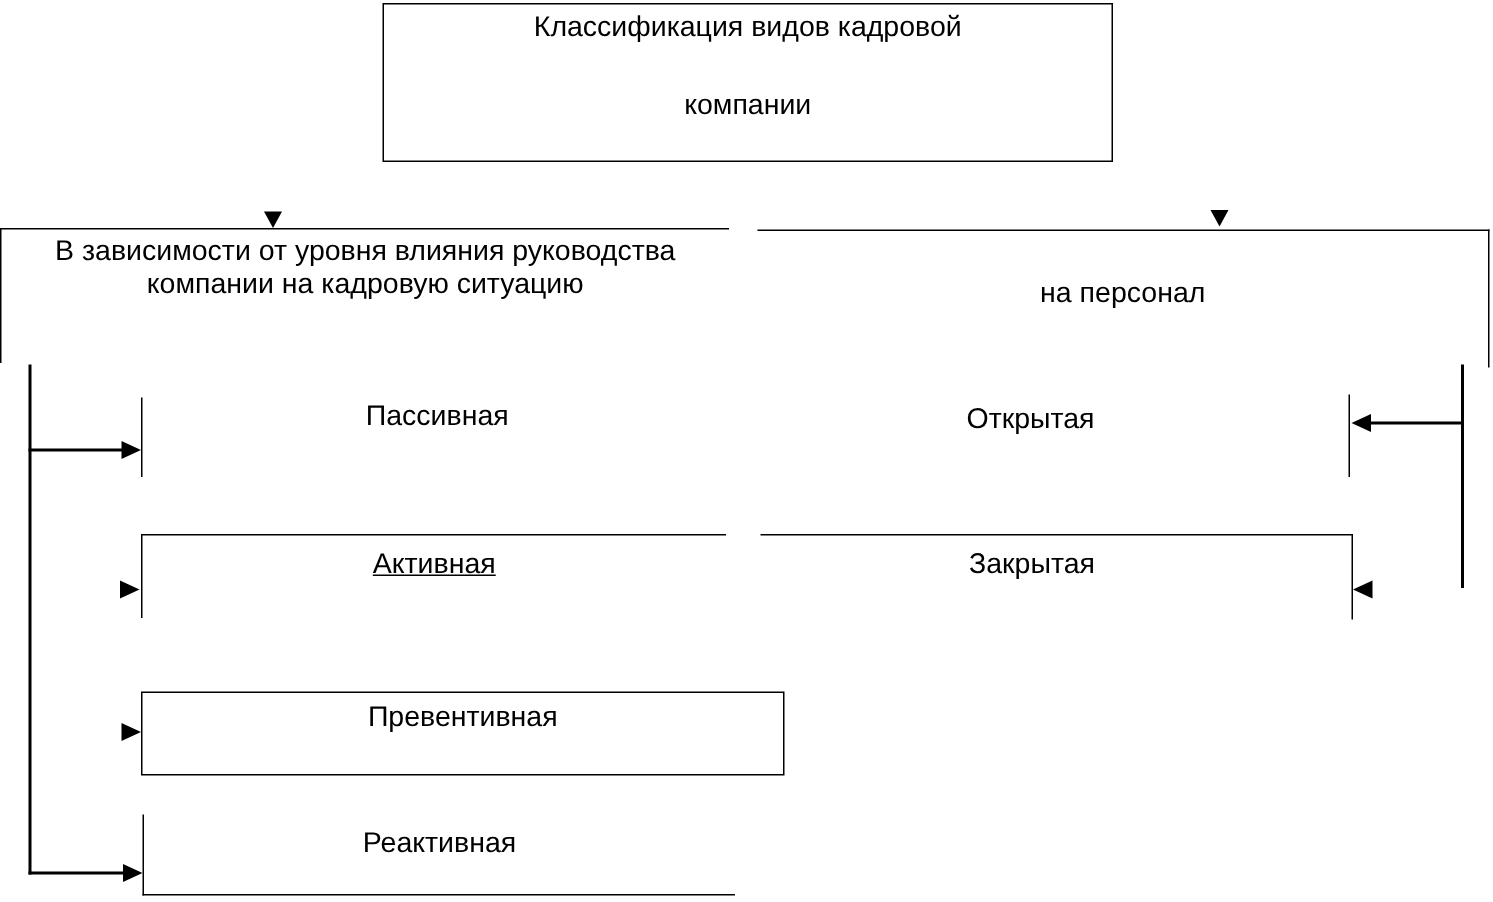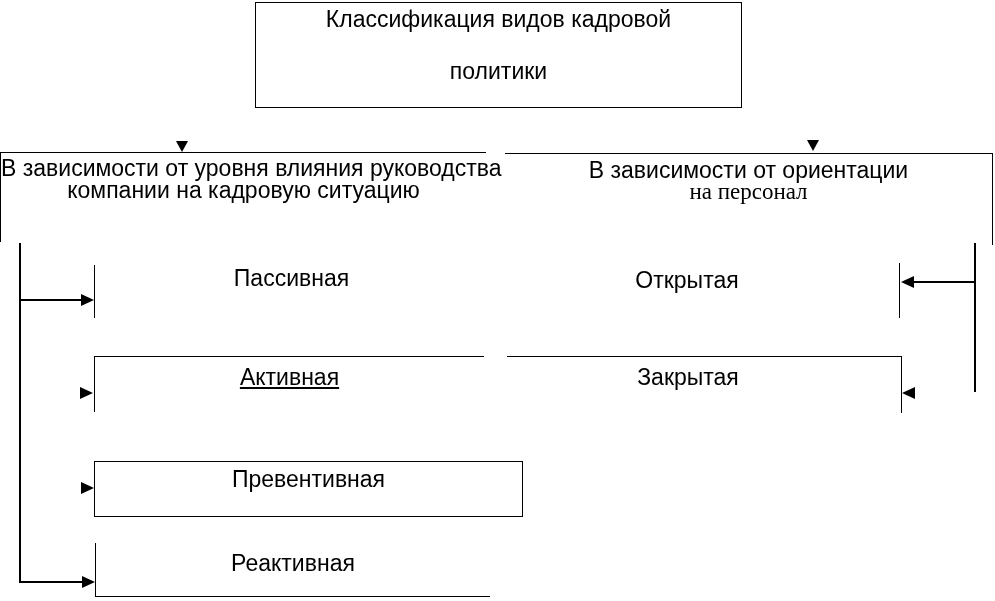--- a/index.html
+++ b/index.html
@@ -1,73 +1,72 @@
 <!DOCTYPE html>
 <html><head>
 <meta charset="utf-8">
 <style>
   html,body{margin:0;padding:0;background:#ffffff;}
   #canvas{
     position:relative;width:995px;height:601px;background:#ffffff;
     font-family:"Liberation Sans",sans-serif;color:#000000;overflow:hidden;
   }
-  .txt{font-size:23px;line-height:22px;text-align:center;white-space:nowrap;}
+  .txt{font-size:19px;line-height:22px;text-align:center;white-space:nowrap;}
   .box{position:absolute;box-sizing:border-box;}
   .ba{border:1.5px solid #000;}
   .bt{border-top:1.5px solid #000;}
   .bl{border-left:1.5px solid #000;}
   .br{border-right:1.5px solid #000;}
   .bb{border-bottom:1.5px solid #000;}
   .hline{position:absolute;height:1.5px;background:#000;}
   .vline{position:absolute;width:1.5px;background:#000;}
   .tri-down{position:absolute;width:0;height:0;border-left:6.5px solid transparent;border-right:6.5px solid transparent;border-top:11px solid #000;}
   .tri-right{position:absolute;width:0;height:0;border-top:6px solid transparent;border-bottom:6px solid transparent;border-left:13px solid #000;}
   .tri-left{position:absolute;width:0;height:0;border-top:6px solid transparent;border-bottom:6px solid transparent;border-right:13px solid #000;}
   .title-box{left:255px;top:2px;width:487px;height:106px;}
   .title-box .l1{margin-top:5px;}
   .title-box .l2{margin-top:30px;}
   .cat-left{left:0;top:152px;width:486px;height:90px;}
   .cat-left .l1{margin-top:4px;}
   .cat-left .l2{margin-top:0;}
   .cat-right{left:505px;top:153px;width:488px;height:92px;}
   .cat-right .l1{margin-top:5px;}
-  .cat-right .l2{font-family:Liberation Serif, serif;}
+  .cat-right .l2{margin-top:31px;}
   .item-passive{left:94px;top:265px;width:394px;height:53px;}
   .item-passive .txt{margin-top:2px;}
   .item-active{left:94px;top:356px;width:390px;height:56px;text-decoration:underline;}
   .item-active .txt{margin-top:9px;}
   .item-preventive{left:94px;top:461px;width:429px;height:56px;}
   .item-preventive .txt{margin-top:6px;}
   .item-reactive{left:95px;top:543px;width:395px;height:54px;}
   .item-reactive .txt{margin-top:9px;}
   .item-open{left:505px;top:263px;width:395px;height:55px;}
   .item-open .txt{margin-top:6px;padding-right:30px;}
   .item-closed{left:507px;top:356px;width:395px;height:57px;}
   .item-closed .txt{margin-top:9px;padding-right:32px;text-align:center;}
 </style>
 </head>
 <body>
 
 <div id="canvas">
 
   <div class="box ba title-box">
     <div class="txt l1">Классификация видов кадровой</div>
-    <div class="txt l2">политики</div>
+    <div class="txt l2">компании</div>
   </div>
 
   <div class="tri-down" style="left:176px;top:141px;"></div>
   <div class="tri-down" style="left:807px;top:140px;"></div>
 
   <div class="box bt bl cat-left">
     <div class="txt l1">В зависимости от уровня влияния руководства</div>
     <div class="txt l2">компании на кадровую ситуацию</div>
   </div>
 
   <div class="box bt br cat-right">
-    <div class="txt l1">В зависимости от ориентации</div>
     <div class="txt l2">на персонал</div>
   </div>
 
   <div class="vline" style="left:19px;top:243px;height:340px;"></div>
   <div class="hline" style="left:19px;top:299px;width:63px;"></div>
   <div class="tri-right" style="left:81px;top:294px;"></div>
   <div class="tri-right" style="left:80px;top:387px;"></div>
   <div class="tri-right" style="left:81px;top:482px;"></div>
   <div class="hline" style="left:19px;top:581px;width:63px;"></div>
   <div class="tri-right" style="left:82px;top:576px;"></div>

